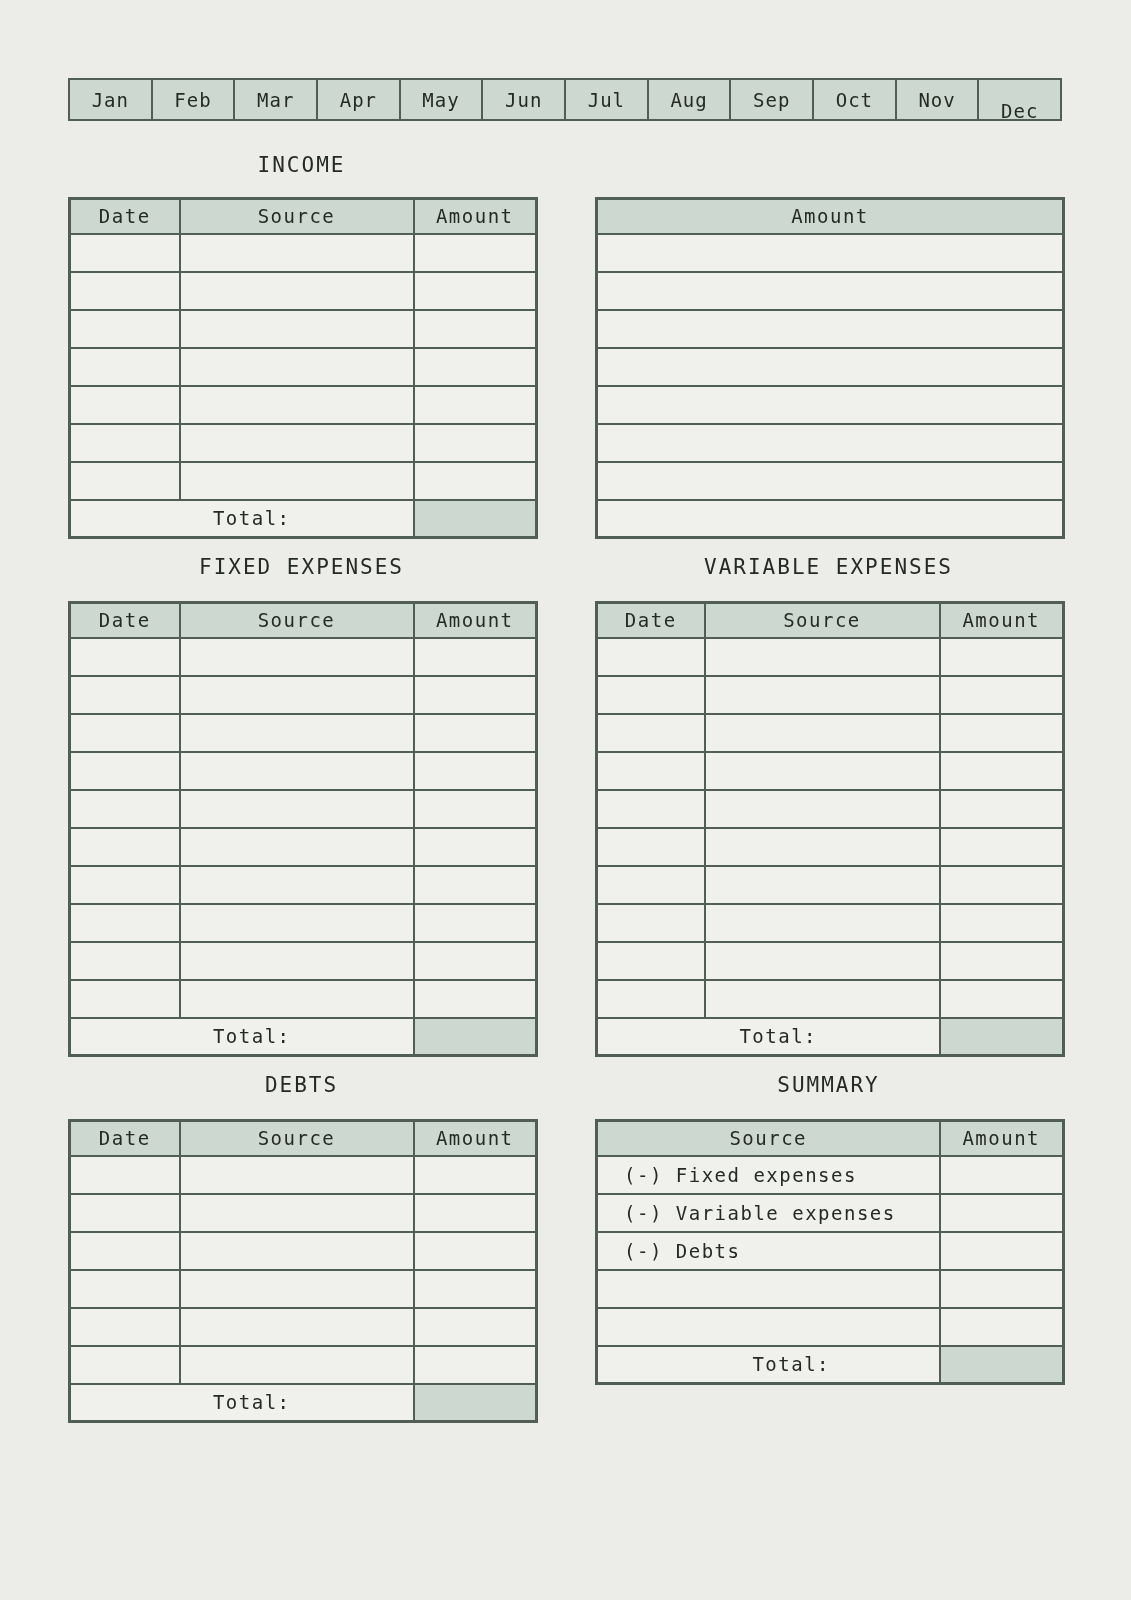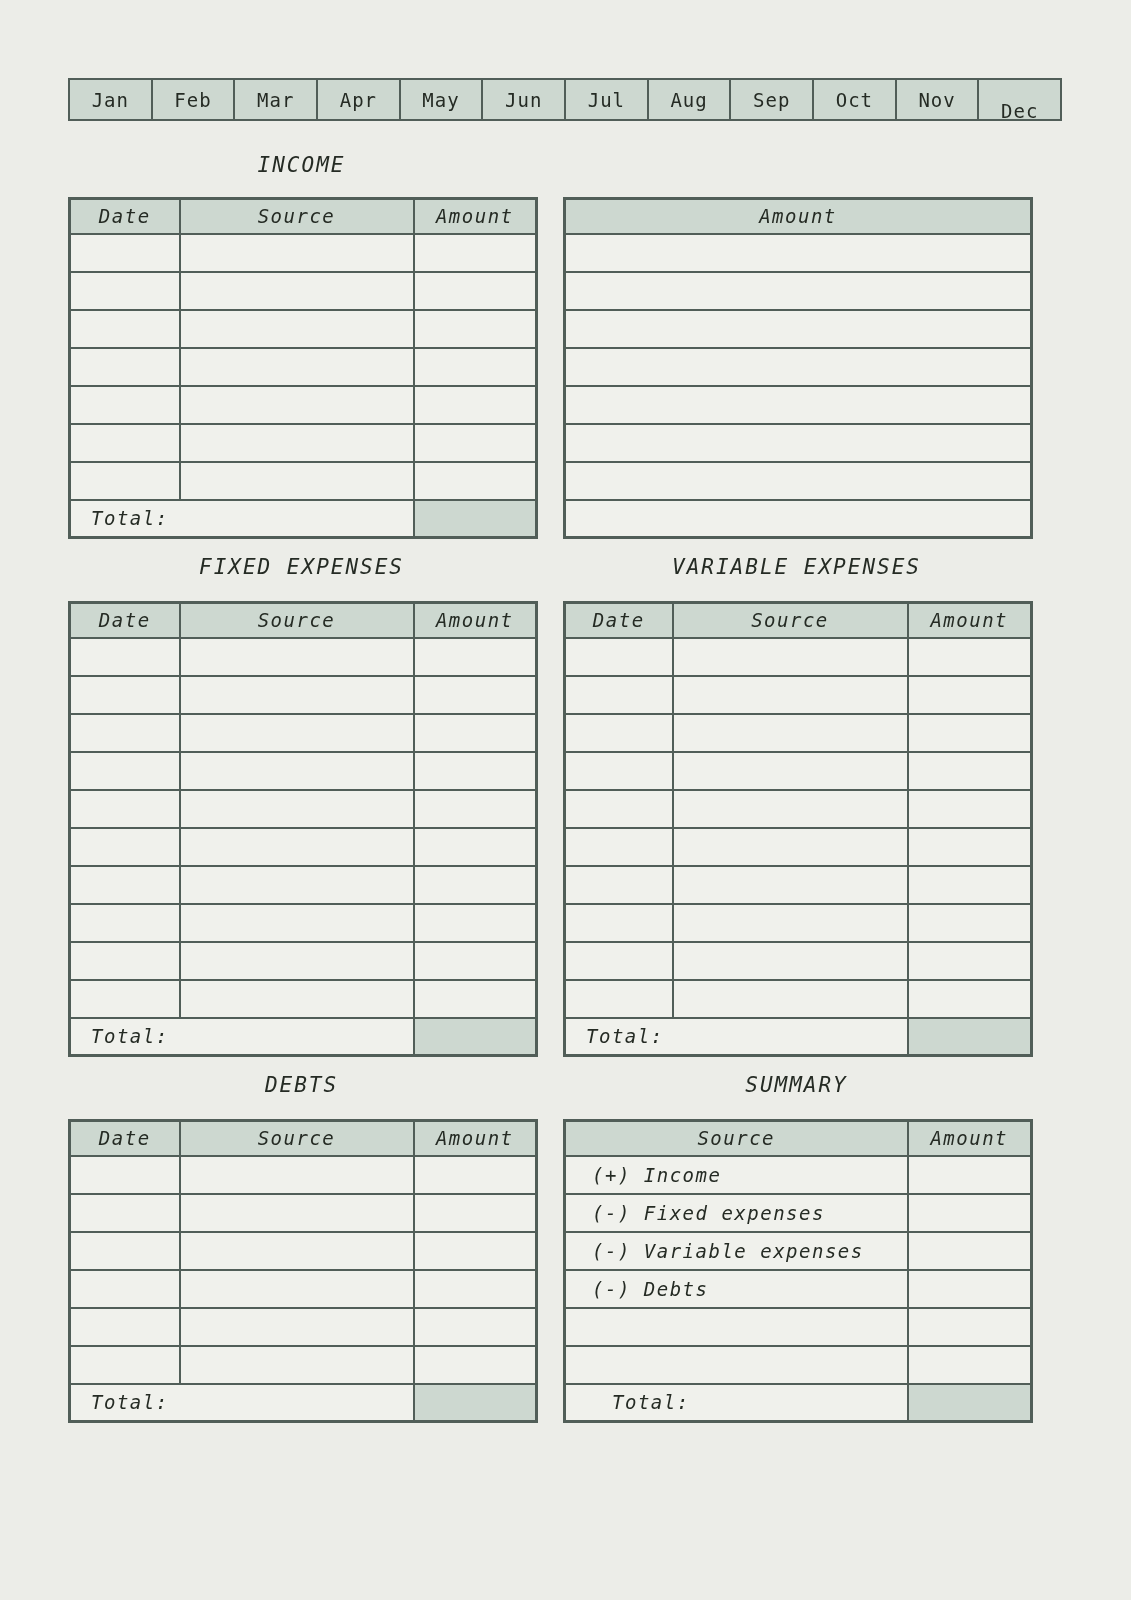--- a/index.html
+++ b/index.html
@@ -38,22 +38,21 @@
     letter-spacing:1px;
     border-right:2px solid var(--border);
     background:var(--sage);
     cursor:default;
   }
   .month-cell:last-child{border-right:none;margin-top:22px;}
   
   .grid{
     display:grid;
     grid-template-columns:467px 467px;
-    column-gap:28px;
-    font-style:italic;
+    column-gap:60px;
   }
   .section-title{
     height:54px;
     padding-top:16px;
     margin-bottom:22px;
     text-align:center;
     font-size:21px;
     letter-spacing:2px;
     line-height:24px;
     box-sizing:content-box;
@@ -77,21 +76,21 @@
     white-space:nowrap;
   }
   th{
     background:var(--sage);
     height:35px;
     text-align:center;
   }
   tbody td{height:38px;}
   tfoot td{height:38px;}
   .total-label{
-    text-align:left;
+    text-align:center;
     padding-left:20px;
   }
   .summary-total .total-label{padding-left:46px;}
   .total-amount{background:var(--sage);}
   td.label-cell{
     text-align:left;
     padding-left:26px;
   }
 </style>
 </head>
@@ -433,24 +432,20 @@
             <col style="width:124px">
           </colgroup>
         <thead>
           <tr>
             <th>Source</th>
             <th>Amount</th>
           </tr>
         </thead>
         <tbody>
             <tr>
-              <td class="label-cell">(+) Income</td>
-              <td></td>
-            </tr>
-            <tr>
               <td class="label-cell">(-) Fixed expenses</td>
               <td></td>
             </tr>
             <tr>
               <td class="label-cell">(-) Variable expenses</td>
               <td></td>
             </tr>
             <tr>
               <td class="label-cell">(-) Debts</td>
               <td></td>

